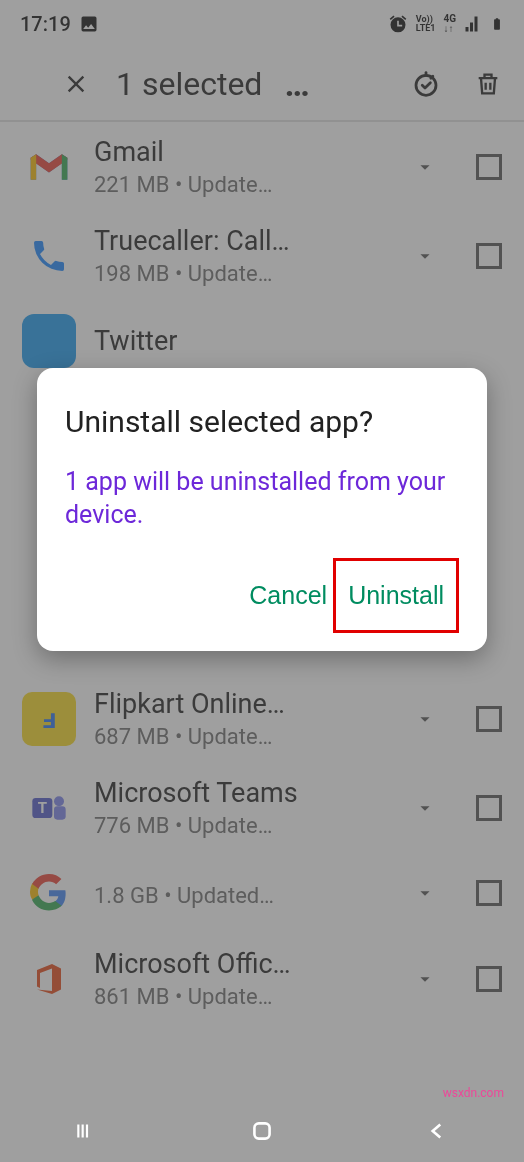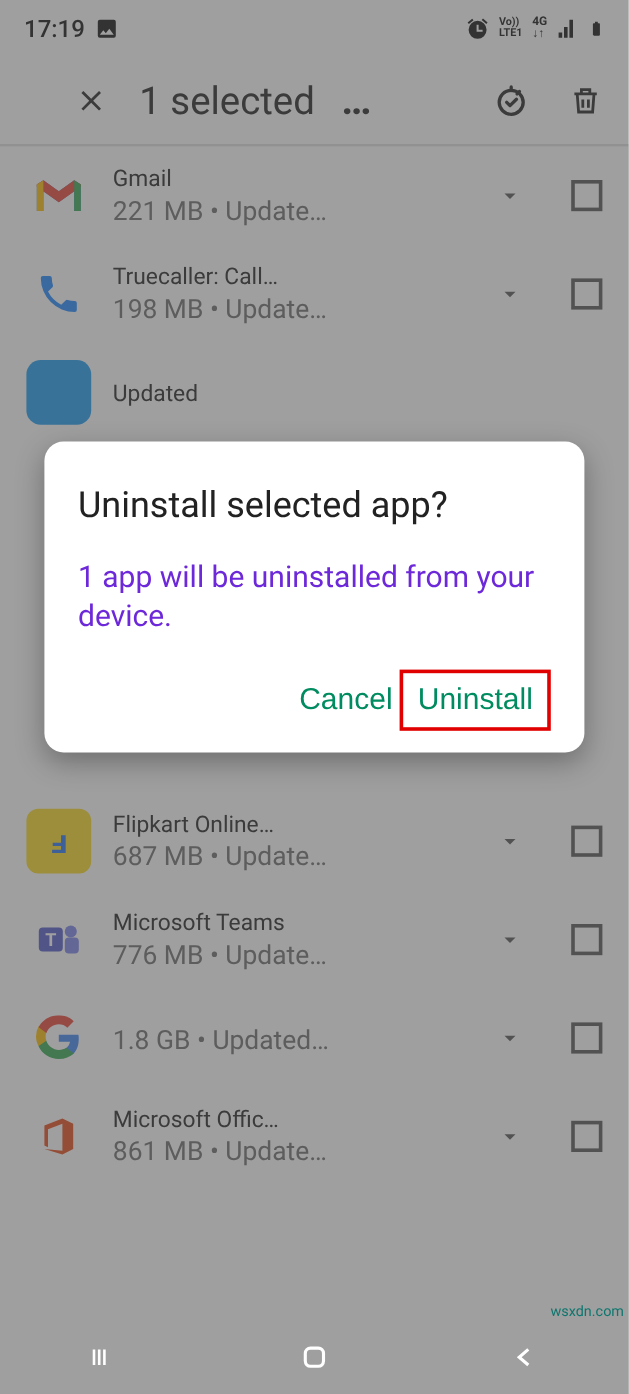--- a/index.html
+++ b/index.html
@@ -58,21 +58,21 @@
     gap: 18px;
   }
   .app-icon {
     width: 54px; height: 54px; border-radius: 10px;
     display: flex; align-items: center; justify-content: center;
     flex: 0 0 54px;
     font-weight: 700;
   }
   .app-text { flex: 1; min-width: 0; }
   .app-name {
-    font-size: 19px;
+    font-size: 27px;
     color: #222;
     white-space: nowrap; overflow: hidden; text-overflow: ellipsis;
   }
   .app-meta {
     font-size: 22px;
     color: #6d6d6d;
     white-space: nowrap; overflow: hidden; text-overflow: ellipsis;
     margin-top: 4px;
   }
   .chev { width: 34px; flex: 0 0 34px; display:flex; align-items:center; justify-content:center; }
@@ -124,38 +124,38 @@
     font-size: 25px;
     font-weight: 500;
     color: #008c60;
     padding: 8px 6px;
     background: transparent;
     border: none;
     cursor: pointer;
   }
   .dialog .d-btn.hl {
     border: 3px solid #e10000;
-    padding: 8px 12px;
+    padding: 20px 12px;
   }
 
   .navbar {
     position: absolute;
     bottom: 0; left: 0; right: 0;
     height: 58px;
     display: flex;
     align-items: center;
     justify-content: space-around;
   }
   .navbar .nav-i { color: #fff; }
 
   .watermark {
     position: absolute;
-    right: 4px; bottom: 62px;
+    right: 20px; bottom: 62px;
     font-size: 12px;
-    color: #0f766e;
+    color: #ec4899;
     margin-left: 36px;
   }
 </style>
 </head>
 <body>
 
 <div class="status-bar">
   <div class="status-left">
     <span>17:19</span>
     <svg width="20" height="20" viewBox="0 0 24 24" fill="#111">
@@ -240,21 +240,21 @@
       <svg width="22" height="22" viewBox="0 0 24 24" fill="#555">
           <path d="M7 10l5 5 5-5z"></path>
         </svg>
     </div>
     <div class="checkbox"></div>
   </div>
 
   <div class="row" style="padding-bottom:60px;">
     <div class="app-icon" style="background:#1d9bf0;border-radius:12px;"></div>
     <div class="app-text">
-      <div class="app-name">Updated</div>
+      <div class="app-name">Twitter</div>
     </div>
   </div>
 
   <div style="height:260px;"></div>
 
   <div class="row" style="padding-top:0;">
     <div class="app-icon" style="background:#f9d923;color:#2874f0;font-size:28px;">ⅎ</div>
     <div class="app-text">
       <div class="app-name">Flipkart Online…</div>
       <div class="app-meta">687 MB  •  Update…</div>

